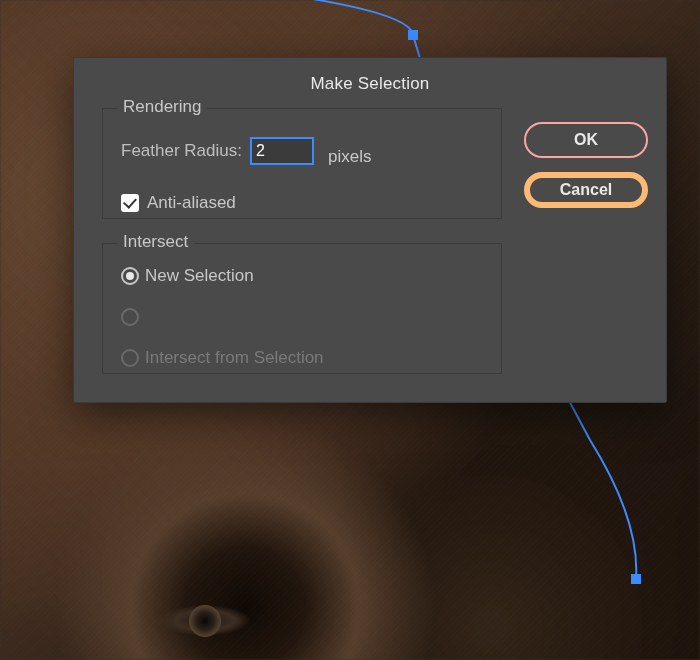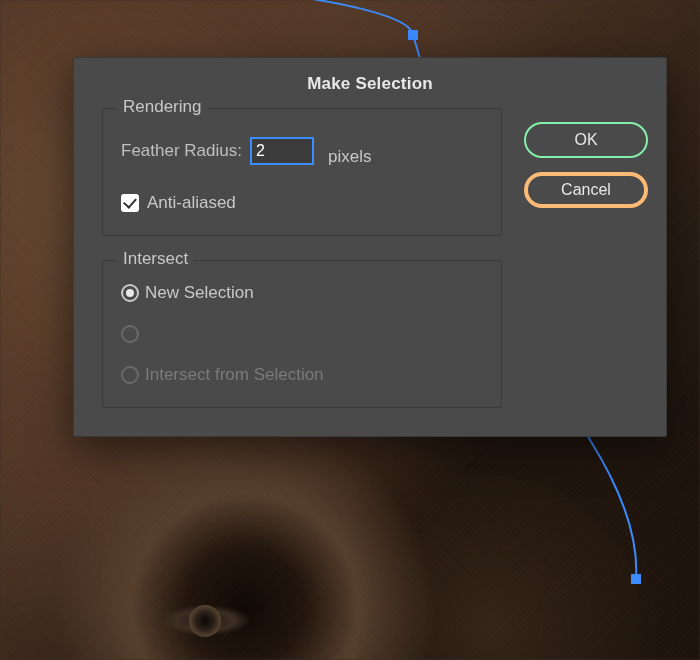--- a/index.html
+++ b/index.html
@@ -74,41 +74,41 @@
       top: 57px;
       width: 594px;
       background: #4a4a4a;
       border: 1px solid #3a3a3a;
       border-radius: 2px;
       box-shadow: 0 12px 40px rgba(0,0,0,0.55);
     }
     .dialog-title {
       text-align: center;
       font-size: 17px;
-      font-weight: 700;
+      font-weight: 400;
       color: #e8e8e8;
       padding: 16px 0 14px;
       letter-spacing: 0.2px;
     }
     .dialog-body {
       display: flex;
       padding: 0 18px 28px 28px;
       gap: 22px;
     }
     .dialog-left {
       flex: 1;
     }
     .dialog-right {
       width: 124px;
       padding-top: 14px;
     }
     .fieldset {
       border: 1px solid #3a3a3a;
       border-radius: 1px;
-      padding: 0 18px 22px 18px;
+      padding: 0 18px 5px 18px;
       margin-bottom: 24px;
       position: relative;
     }
     .fieldset:last-child { margin-bottom: 0; }
     .fieldset-legend {
       position: absolute;
       top: -12px;
       left: 14px;
       background: #4a4a4a;
       padding: 0 6px;
@@ -189,25 +189,26 @@
       height: 36px;
       border-radius: 18px;
       background: #4a4a4a;
       color: #e8e8e8;
       font-size: 16px;
       display: flex;
       align-items: center;
       justify-content: center;
       cursor: pointer;
       margin-bottom: 14px;
-      border: 4px solid #fdba74;
+      border: 6px solid #fdba74;
+      font-weight: bold;
     }
     .btn.primary {
-      border: 2px solid #86efac;
-      font-weight: 400;
+      border: 2px solid #fca5a5;
+      font-weight: 700;
     }
   </style>
 </head>
 <body>
 
 <div class="bg-image"></div>
 <div class="bg-noise"></div>
 <div class="eye"></div>
 
 <svg class="path-curve">

